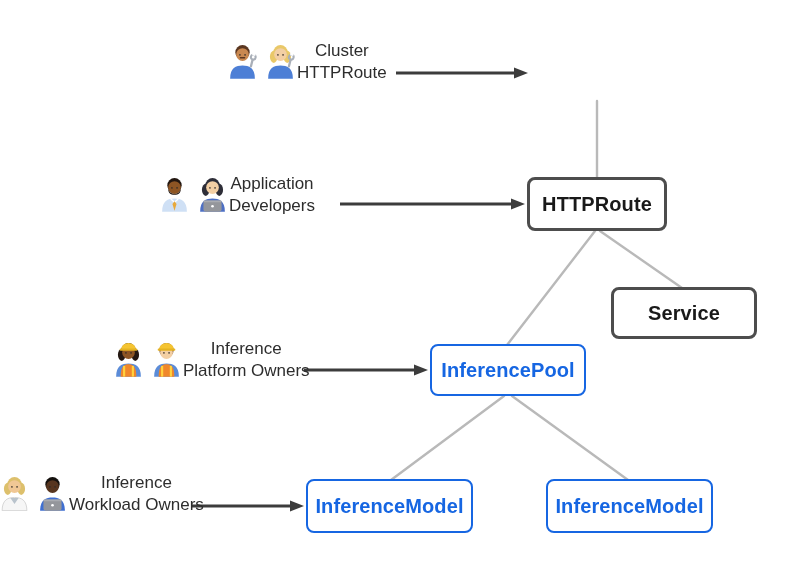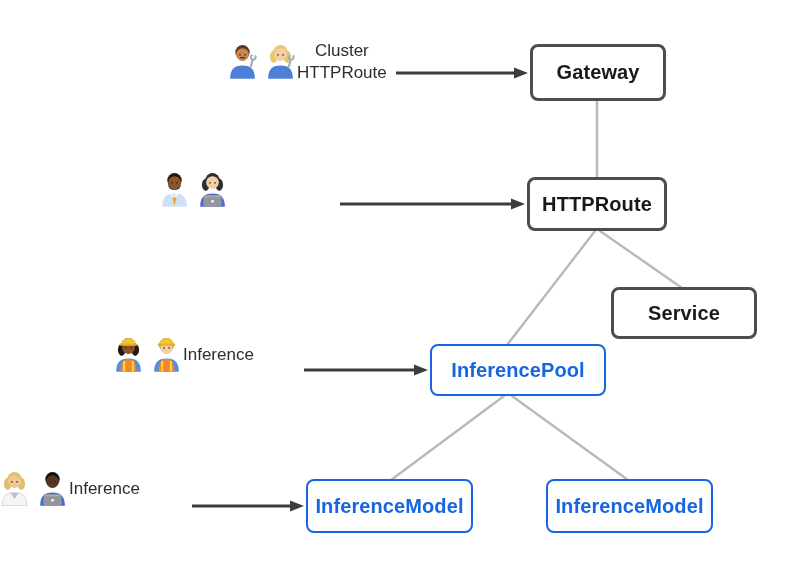--- a/index.html
+++ b/index.html
@@ -35,30 +35,27 @@
       <line x1="396" y1="73" x2="514" y2="73" stroke="#3c3c3c" stroke-width="3"></line>
       <polygon points="528.0,73.0 514.0,78.5 514.0,67.5" fill="#3c3c3c"></polygon>
       <line x1="340" y1="204" x2="511" y2="204" stroke="#3c3c3c" stroke-width="3"></line>
       <polygon points="525.0,204.0 511.0,209.5 511.0,198.5" fill="#3c3c3c"></polygon>
       <line x1="304" y1="370" x2="414" y2="370" stroke="#3c3c3c" stroke-width="3"></line>
       <polygon points="428.0,370.0 414.0,375.5 414.0,364.5" fill="#3c3c3c"></polygon>
       <line x1="192" y1="506" x2="290" y2="506" stroke="#3c3c3c" stroke-width="3"></line>
       <polygon points="304.0,506.0 290.0,511.5 290.0,500.5" fill="#3c3c3c"></polygon>
     </svg>
 
-<div class="node dark" style="left: 530px; top: 44px; width: 136px; height: 57px;">
-      <span>Gateway</span>
-    </div>
     <div class="node dark" style="left: 611px; top: 287px; width: 146px; height: 52px;">
       <span>Service</span>
     </div>
     <div class="node dark" style="left: 527px; top: 177px; width: 140px; height: 54px;">
       <span>HTTPRoute</span>
     </div>
-    <div class="node blue" style="left: 430px; top: 344px; width: 176px; height: 52px;">
+    <div class="node blue" style="left: 430px; top: 344px; width: 156px; height: 52px;">
       <span>InferencePool</span>
     </div>
     <div class="node blue" style="left: 306px; top: 479px; width: 167px; height: 54px;">
       <span>InferenceModel</span>
     </div>
     <div class="node blue" style="left: 546px; top: 479px; width: 167px; height: 54px;">
       <span>InferenceModel</span>
     </div>
     <div class="persona" style="left: 226px; top: 37px;">
       <div class="icons">
@@ -122,20 +119,24 @@
             <circle cx="20" cy="14.8" r="7.7" fill="#f3cfa4"></circle>
             <circle cx="16.9" cy="15.2" r=".95" fill="#2f2a28"></circle>
             <circle cx="23.1" cy="15.2" r=".95" fill="#2f2a28"></circle>
             <path d="M5,44 C5,31 12,28 20,28 C28,28 35,31 35,44 Z" fill="#4d6fc4"></path>
             <rect x="9" y="30.5" width="22" height="13.5" rx="2.5" fill="#94969b"></rect>
             <rect x="9" y="30.5" width="22" height="2" rx="1" fill="#a9abb0"></rect>
             <circle cx="20" cy="37.5" r="1.6" fill="#ffffff"></circle>
           </svg>
         </span>
       </div>
+      <div class="plabel">
+        <div>Application</div>
+        <div>Developers</div>
+      </div>
     </div>
     <div class="persona" style="left: 112px; top: 335px;">
       <div class="icons">
         <span class="icon">
           <svg viewBox="0 0 40 44" width="33" height="37" aria-hidden="true">
             <ellipse cx="11.8" cy="17.5" rx="4.6" ry="7.4" fill="#241812"></ellipse>
             <ellipse cx="28.2" cy="17.5" rx="4.6" ry="7.4" fill="#241812"></ellipse>
             <circle cx="20" cy="12" r="8.7" fill="#241812"></circle>
             <circle cx="20" cy="14.8" r="7.7" fill="#8d5524"></circle>
             <circle cx="16.9" cy="15.2" r=".95" fill="#2f2a28"></circle>
@@ -160,20 +161,21 @@
             <rect x="13.4" y="31" width="2.6" height="13" fill="#ffd23f"></rect>
             <rect x="24" y="31" width="2.6" height="13" fill="#ffd23f"></rect>
             <path d="M11.2,10.6 a8.8,7.4 0 0 1 17.6,0 Z" fill="#f5c431"></path>
             <rect x="18.5" y="4.2" width="3" height="4.5" rx="1.5" fill="#f5c431"></rect>
             <rect x="9.3" y="10" width="21.4" height="2.7" rx="1.35" fill="#e5b322"></rect>
           </svg>
         </span>
       </div>
       <div class="plabel">
         <div>Inference</div>
+        <div>Platform Owners</div>
       </div>
     </div>
     <div class="persona" style="left: -2px; top: 469px;">
       <div class="icons">
         <span class="icon">
           <svg viewBox="0 0 40 44" width="33" height="37" aria-hidden="true">
             <ellipse cx="11.8" cy="17.5" rx="4.6" ry="7.4" fill="#ddc06c"></ellipse>
             <ellipse cx="28.2" cy="17.5" rx="4.6" ry="7.4" fill="#ddc06c"></ellipse>
             <circle cx="20" cy="12" r="8.7" fill="#ddc06c"></circle>
             <circle cx="20" cy="14.8" r="7.7" fill="#f0c795"></circle>
@@ -191,15 +193,16 @@
             <circle cx="23.1" cy="15.2" r=".95" fill="#2f2a28"></circle>
             <path d="M5,44 C5,31 12,28 20,28 C28,28 35,31 35,44 Z" fill="#3f6fd1"></path>
             <rect x="9" y="30.5" width="22" height="13.5" rx="2.5" fill="#94969b"></rect>
             <rect x="9" y="30.5" width="22" height="2" rx="1" fill="#a9abb0"></rect>
             <circle cx="20" cy="37.5" r="1.6" fill="#ffffff"></circle>
           </svg>
         </span>
       </div>
       <div class="plabel">
         <div>Inference</div>
+        <div>Workload Owners</div>
       </div>
     </div>
   </div>
 
 </body></html>

